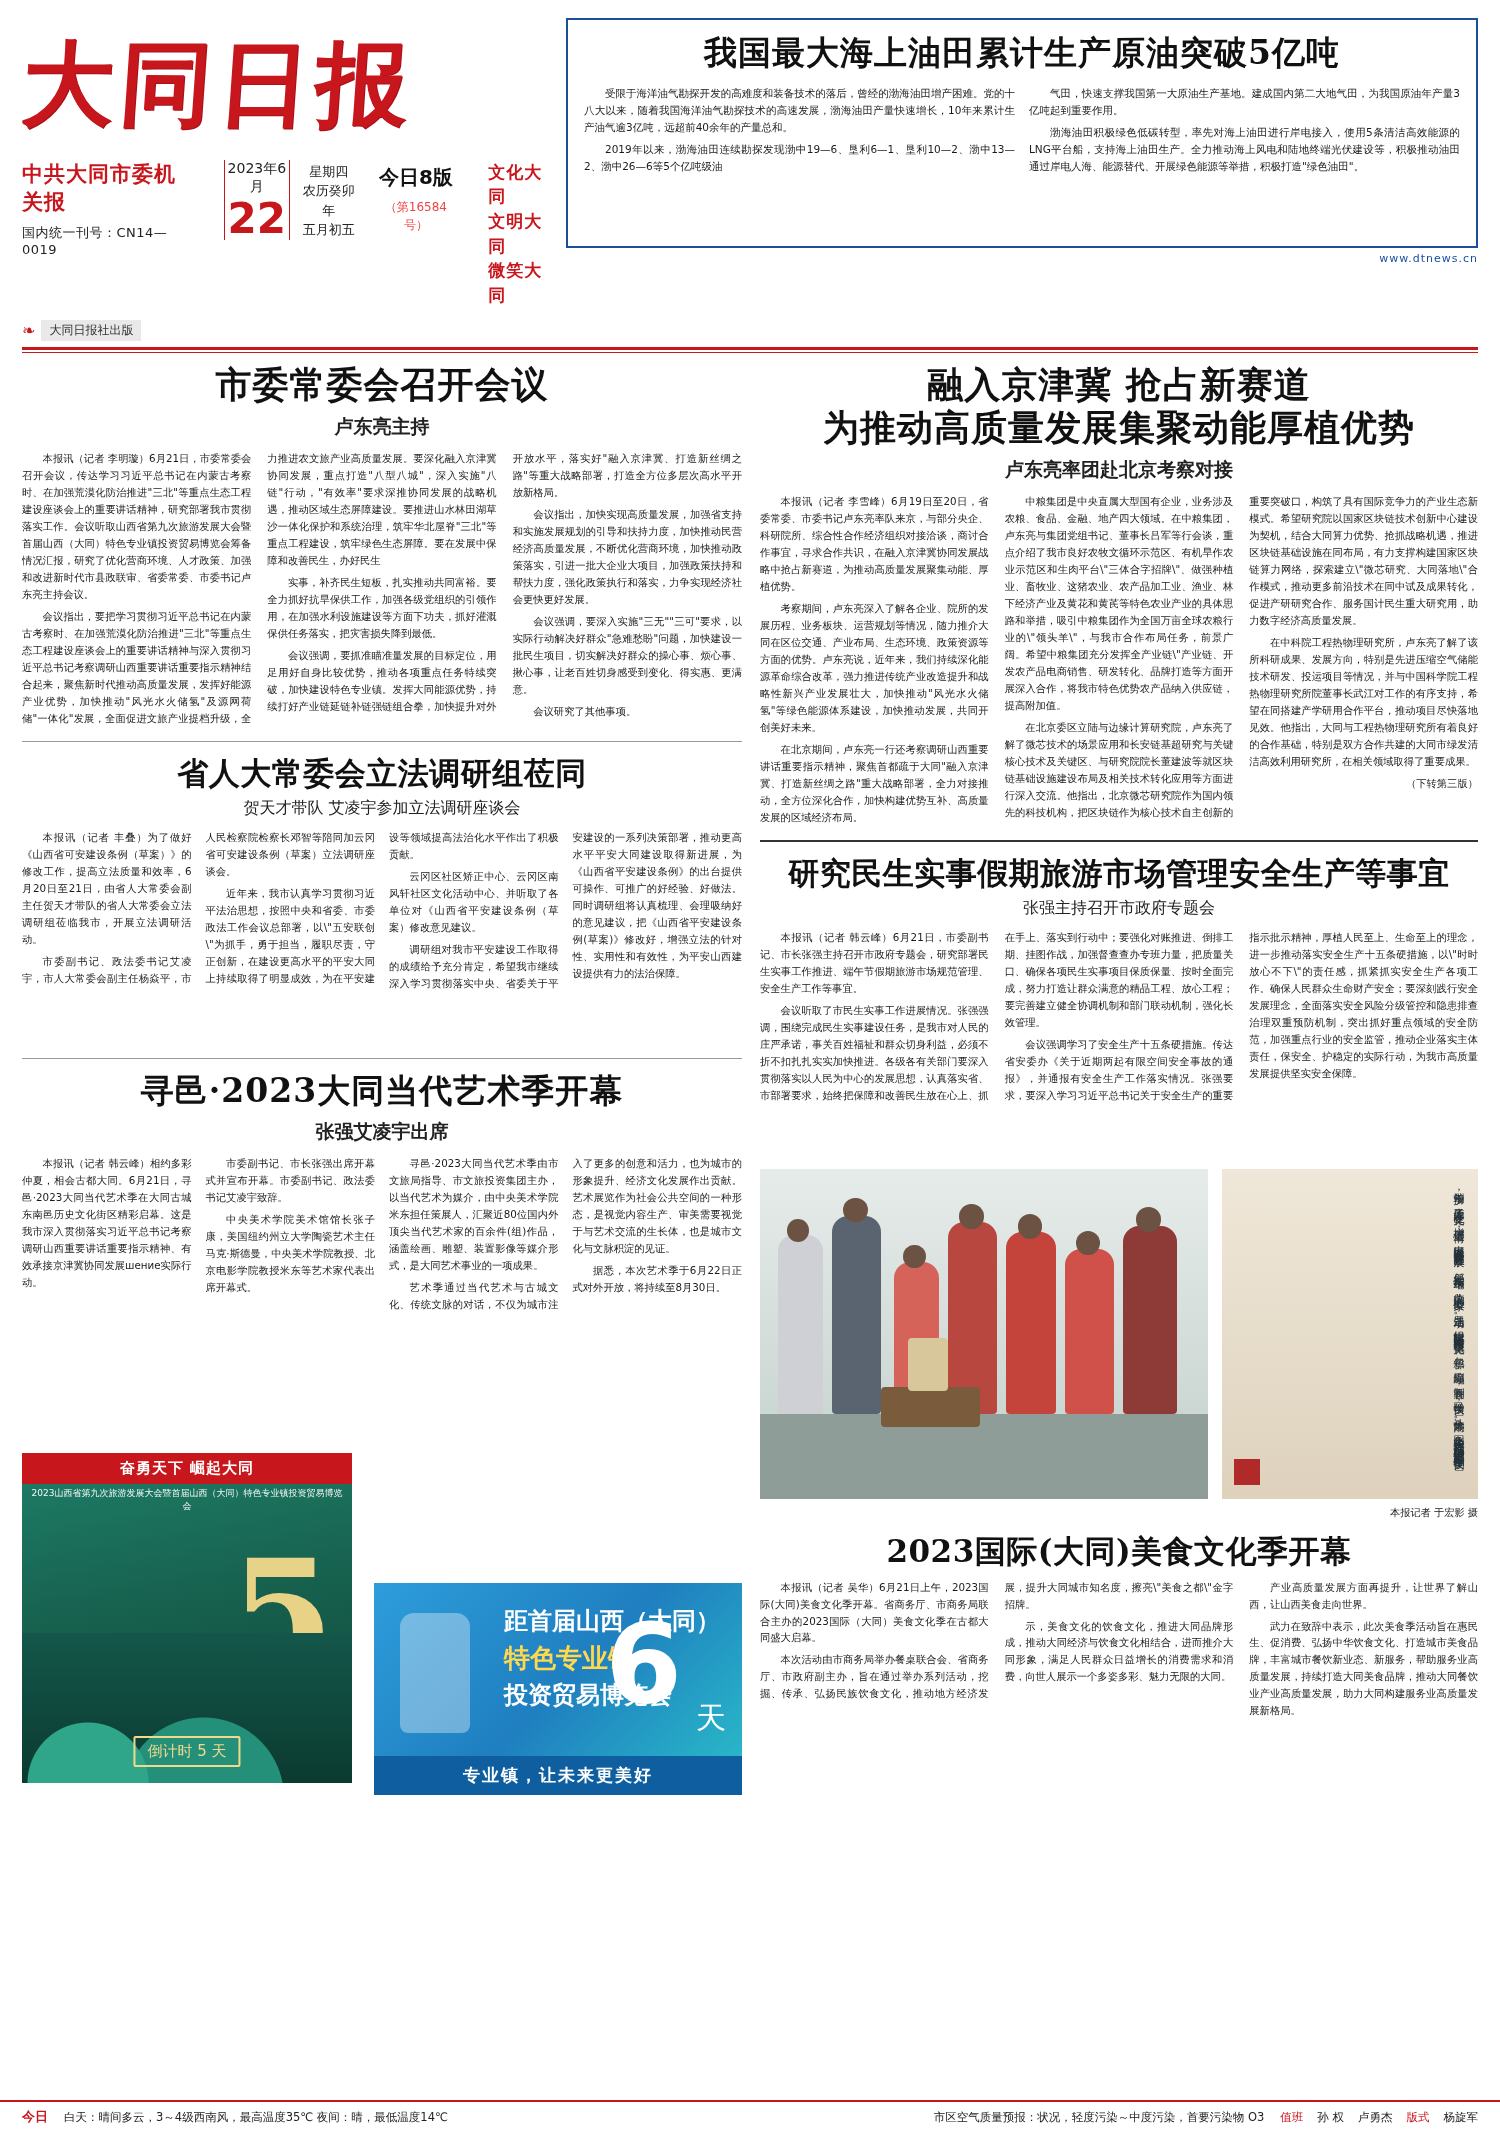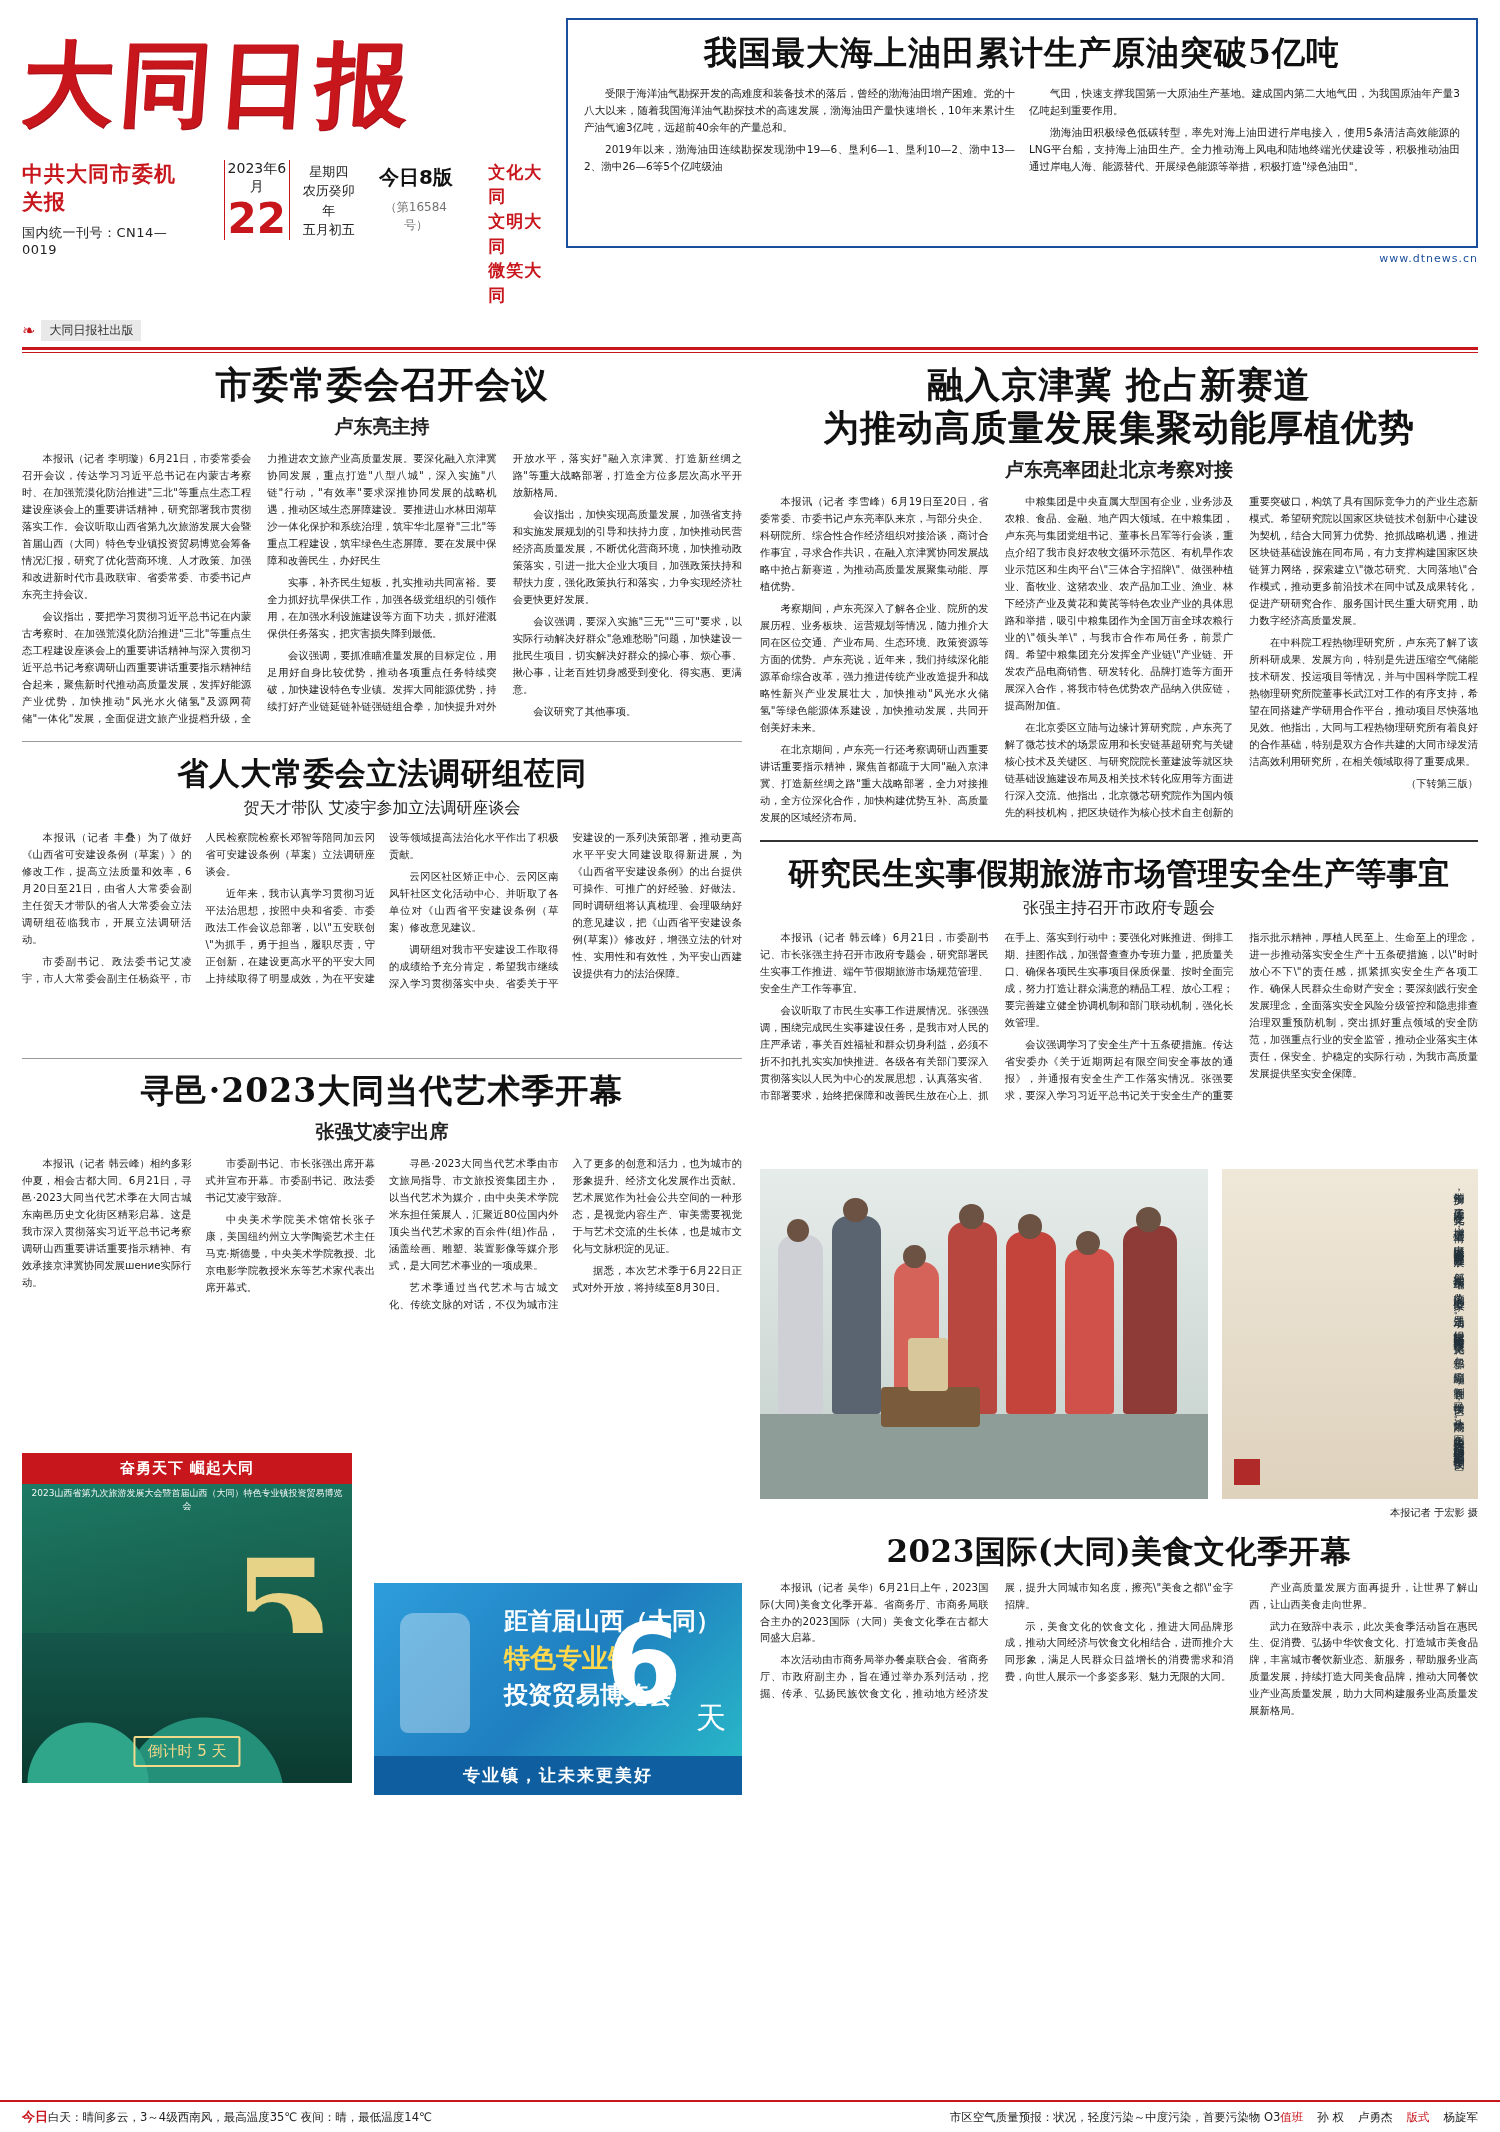--- a/index.html
+++ b/index.html
@@ -34,21 +34,21 @@
   .mh-org { color:#c8161d; font-size:21px; font-weight:bold; letter-spacing:1px; }
   .mh-code { font-size:13px; color:#222; margin-top:8px; letter-spacing:0.5px; }
   .mh-date-box {
     border-left:1px solid #c8161d; border-right:1px solid #c8161d;
     padding:0 0; margin-left:16px; text-align:center;
   }
   .mh-y { font-size:14px; color:#222; }
   .mh-day { font-size:42px; font-weight:bold; color:#c8161d; line-height:1; margin-top:2px; }
   .mh-right-col { font-size:13px; line-height:1.5; color:#222; text-align:center; padding-top:2px;}
   .mh-pages { font-size:20px; font-weight:bold; color:#111; }
-  .mh-pagenum { font-size:12px; color:#737373; margin-top:6px; }
+  .mh-pagenum { font-size:12px; color:#ef4444; margin-top:6px; }
   .mh-slogan { color:#c8161d; font-size:17px; font-weight:bold; line-height:1.45; letter-spacing:1px; }
 
   .mh-bottom { margin-top:12px; display:flex; align-items:center; gap:6px; }
   .mh-flag { color:#c8161d; font-size:16px; }
   .mh-pub { font-size:12px; color:#333; background:#e9e9e9; padding:2px 8px; }
 
   
   .lead-box {
     flex:1; border:2px solid #1b4f9c; padding:12px 16px 10px;
     position:relative; min-height:230px;
@@ -180,21 +180,21 @@
     text-align:justify;
   }
   .ph-cal .seal {
     position:absolute; left:12px; bottom:14px; width:26px; height:26px; background:#b02a2a;
   }
 
   
   .footer {
     position:absolute; left:0; bottom:0; width:100%;
     border-top:2px solid #c8161d; background:#fff;
-    display:flex; align-items:center; padding:6px 22px; font-size:11.5px; color:#222; 
+    display:flex; align-items:center; padding:6px 22px; font-size:11.5px; color:#222; gap:16px;
   }
   .footer .today { color:#c8161d; font-weight:bold; font-size:13px; }
   .footer .mid { flex:1; }
   .footer .right { display:flex; gap:14px; }
   .footer .right .k { color:#c8161d; }
 </style>
 </head>
 <body>
 
 <div class="page">

